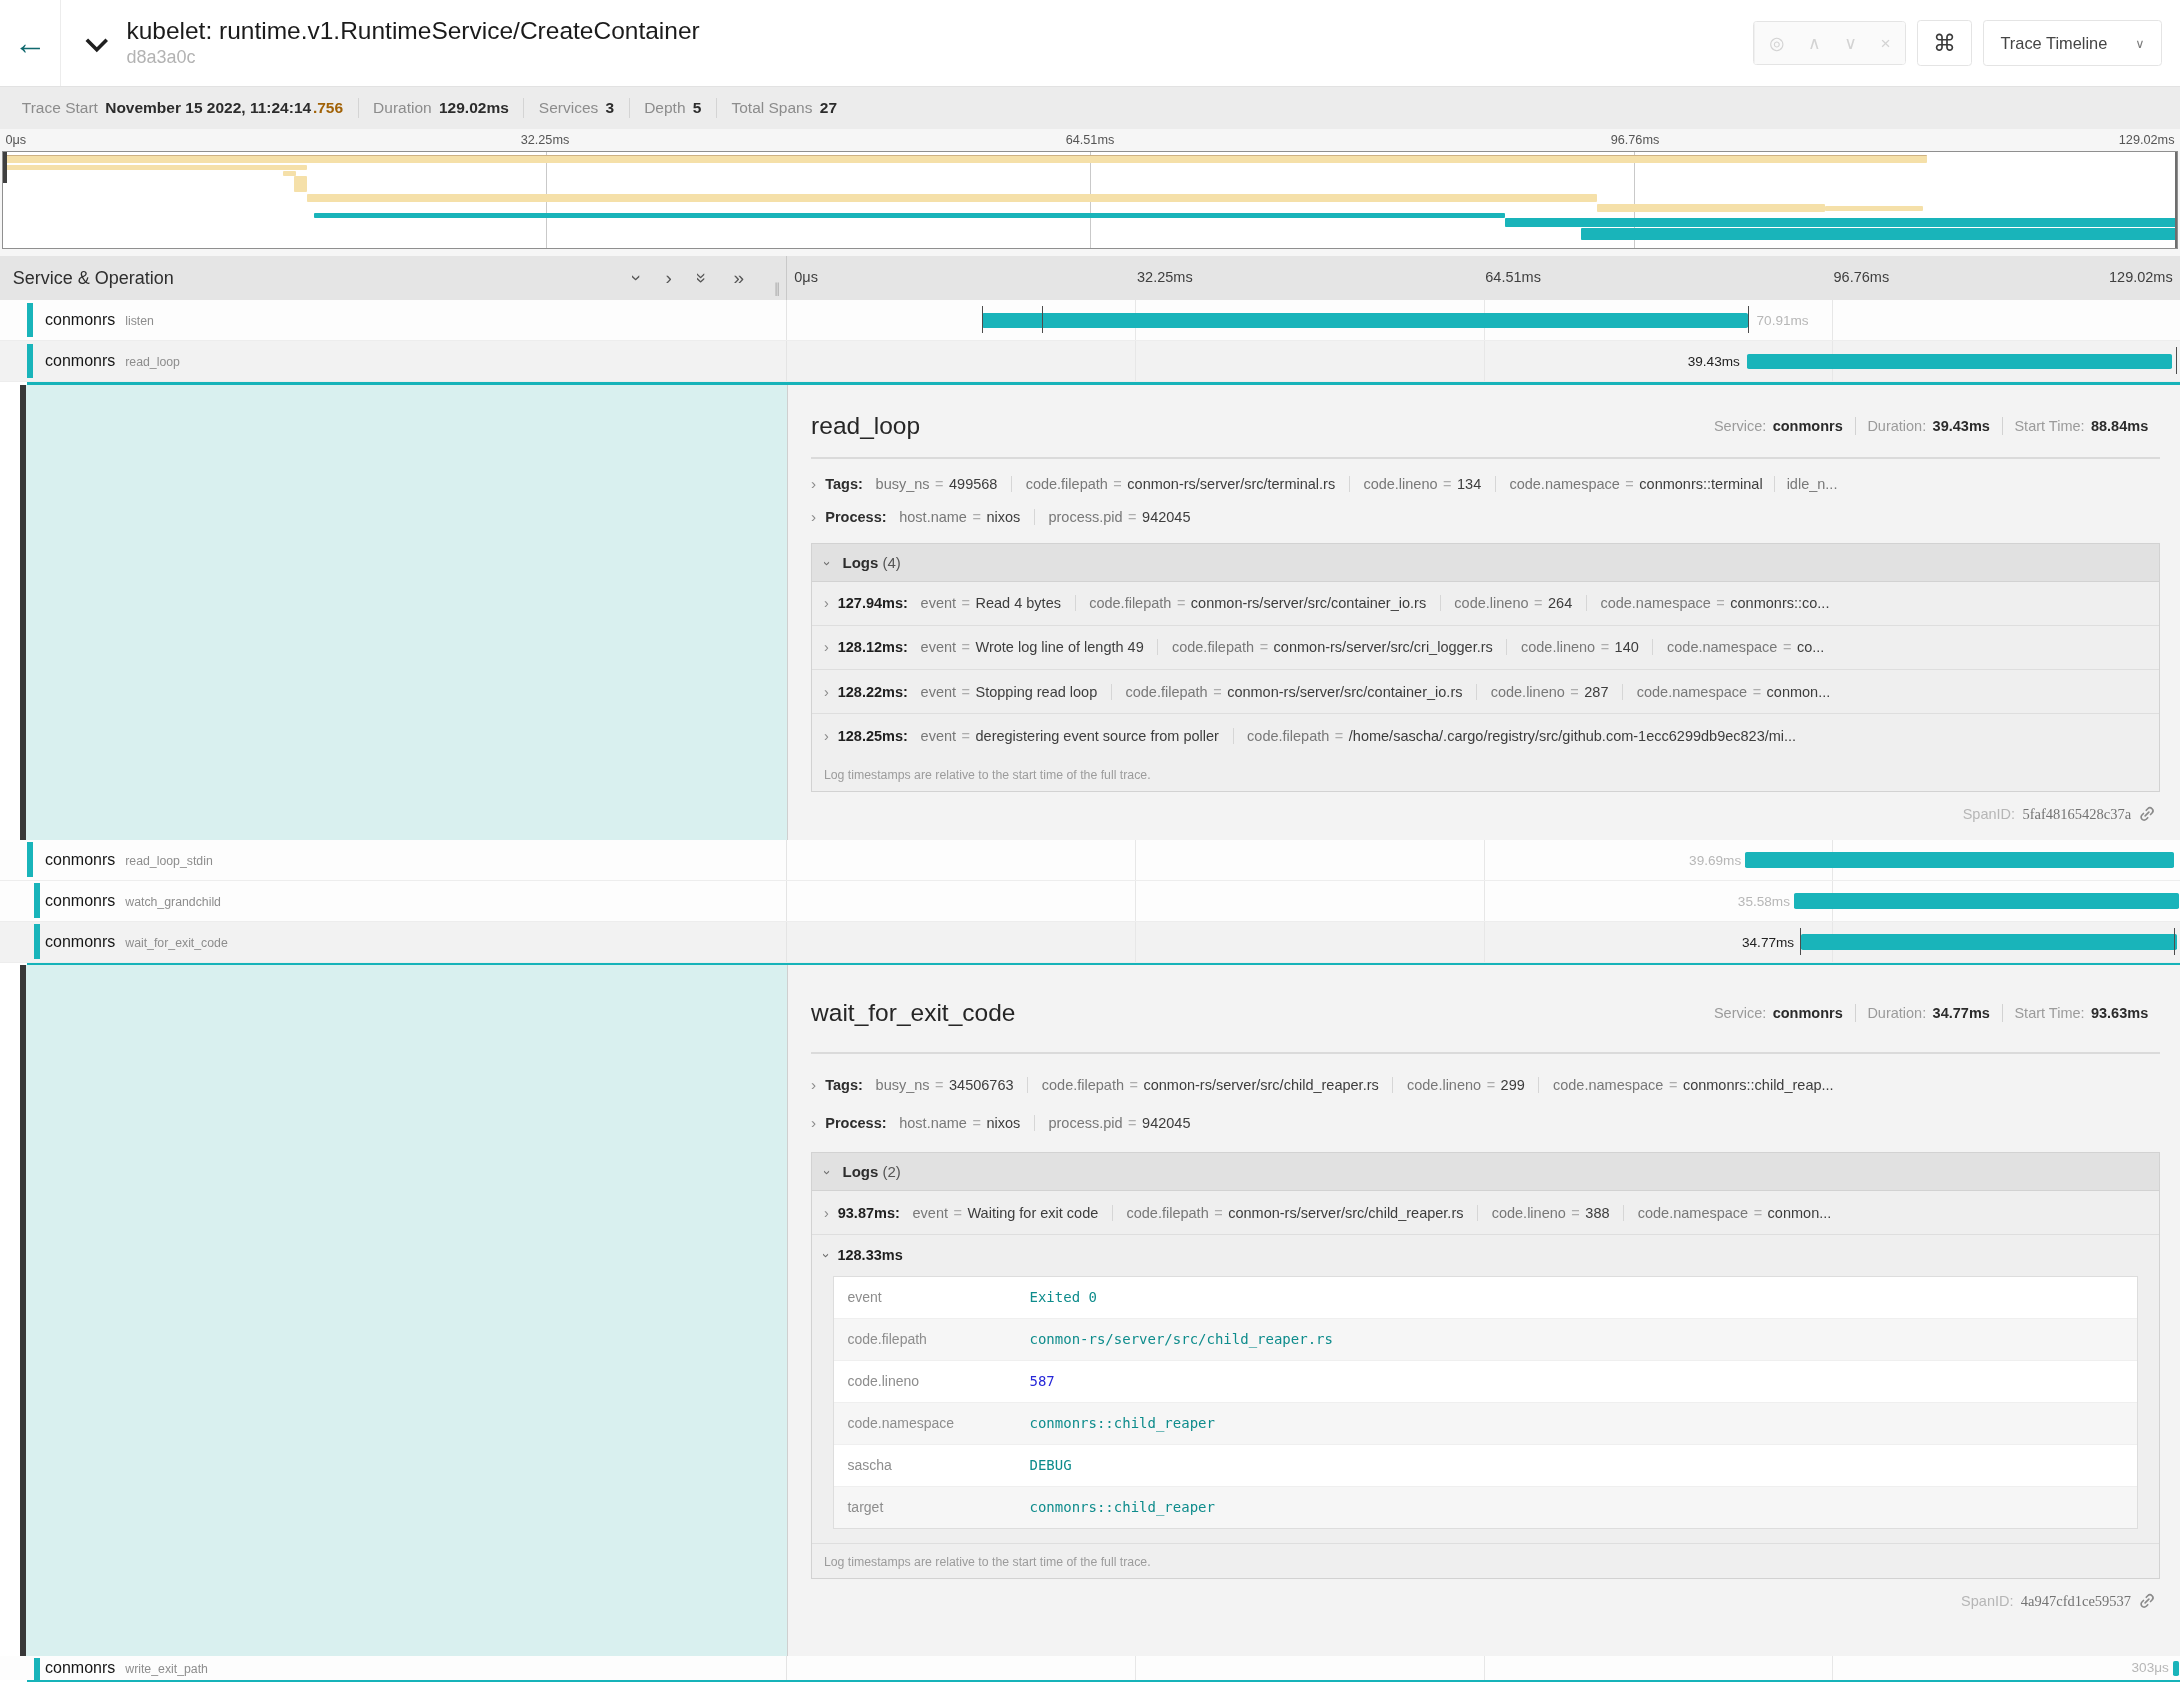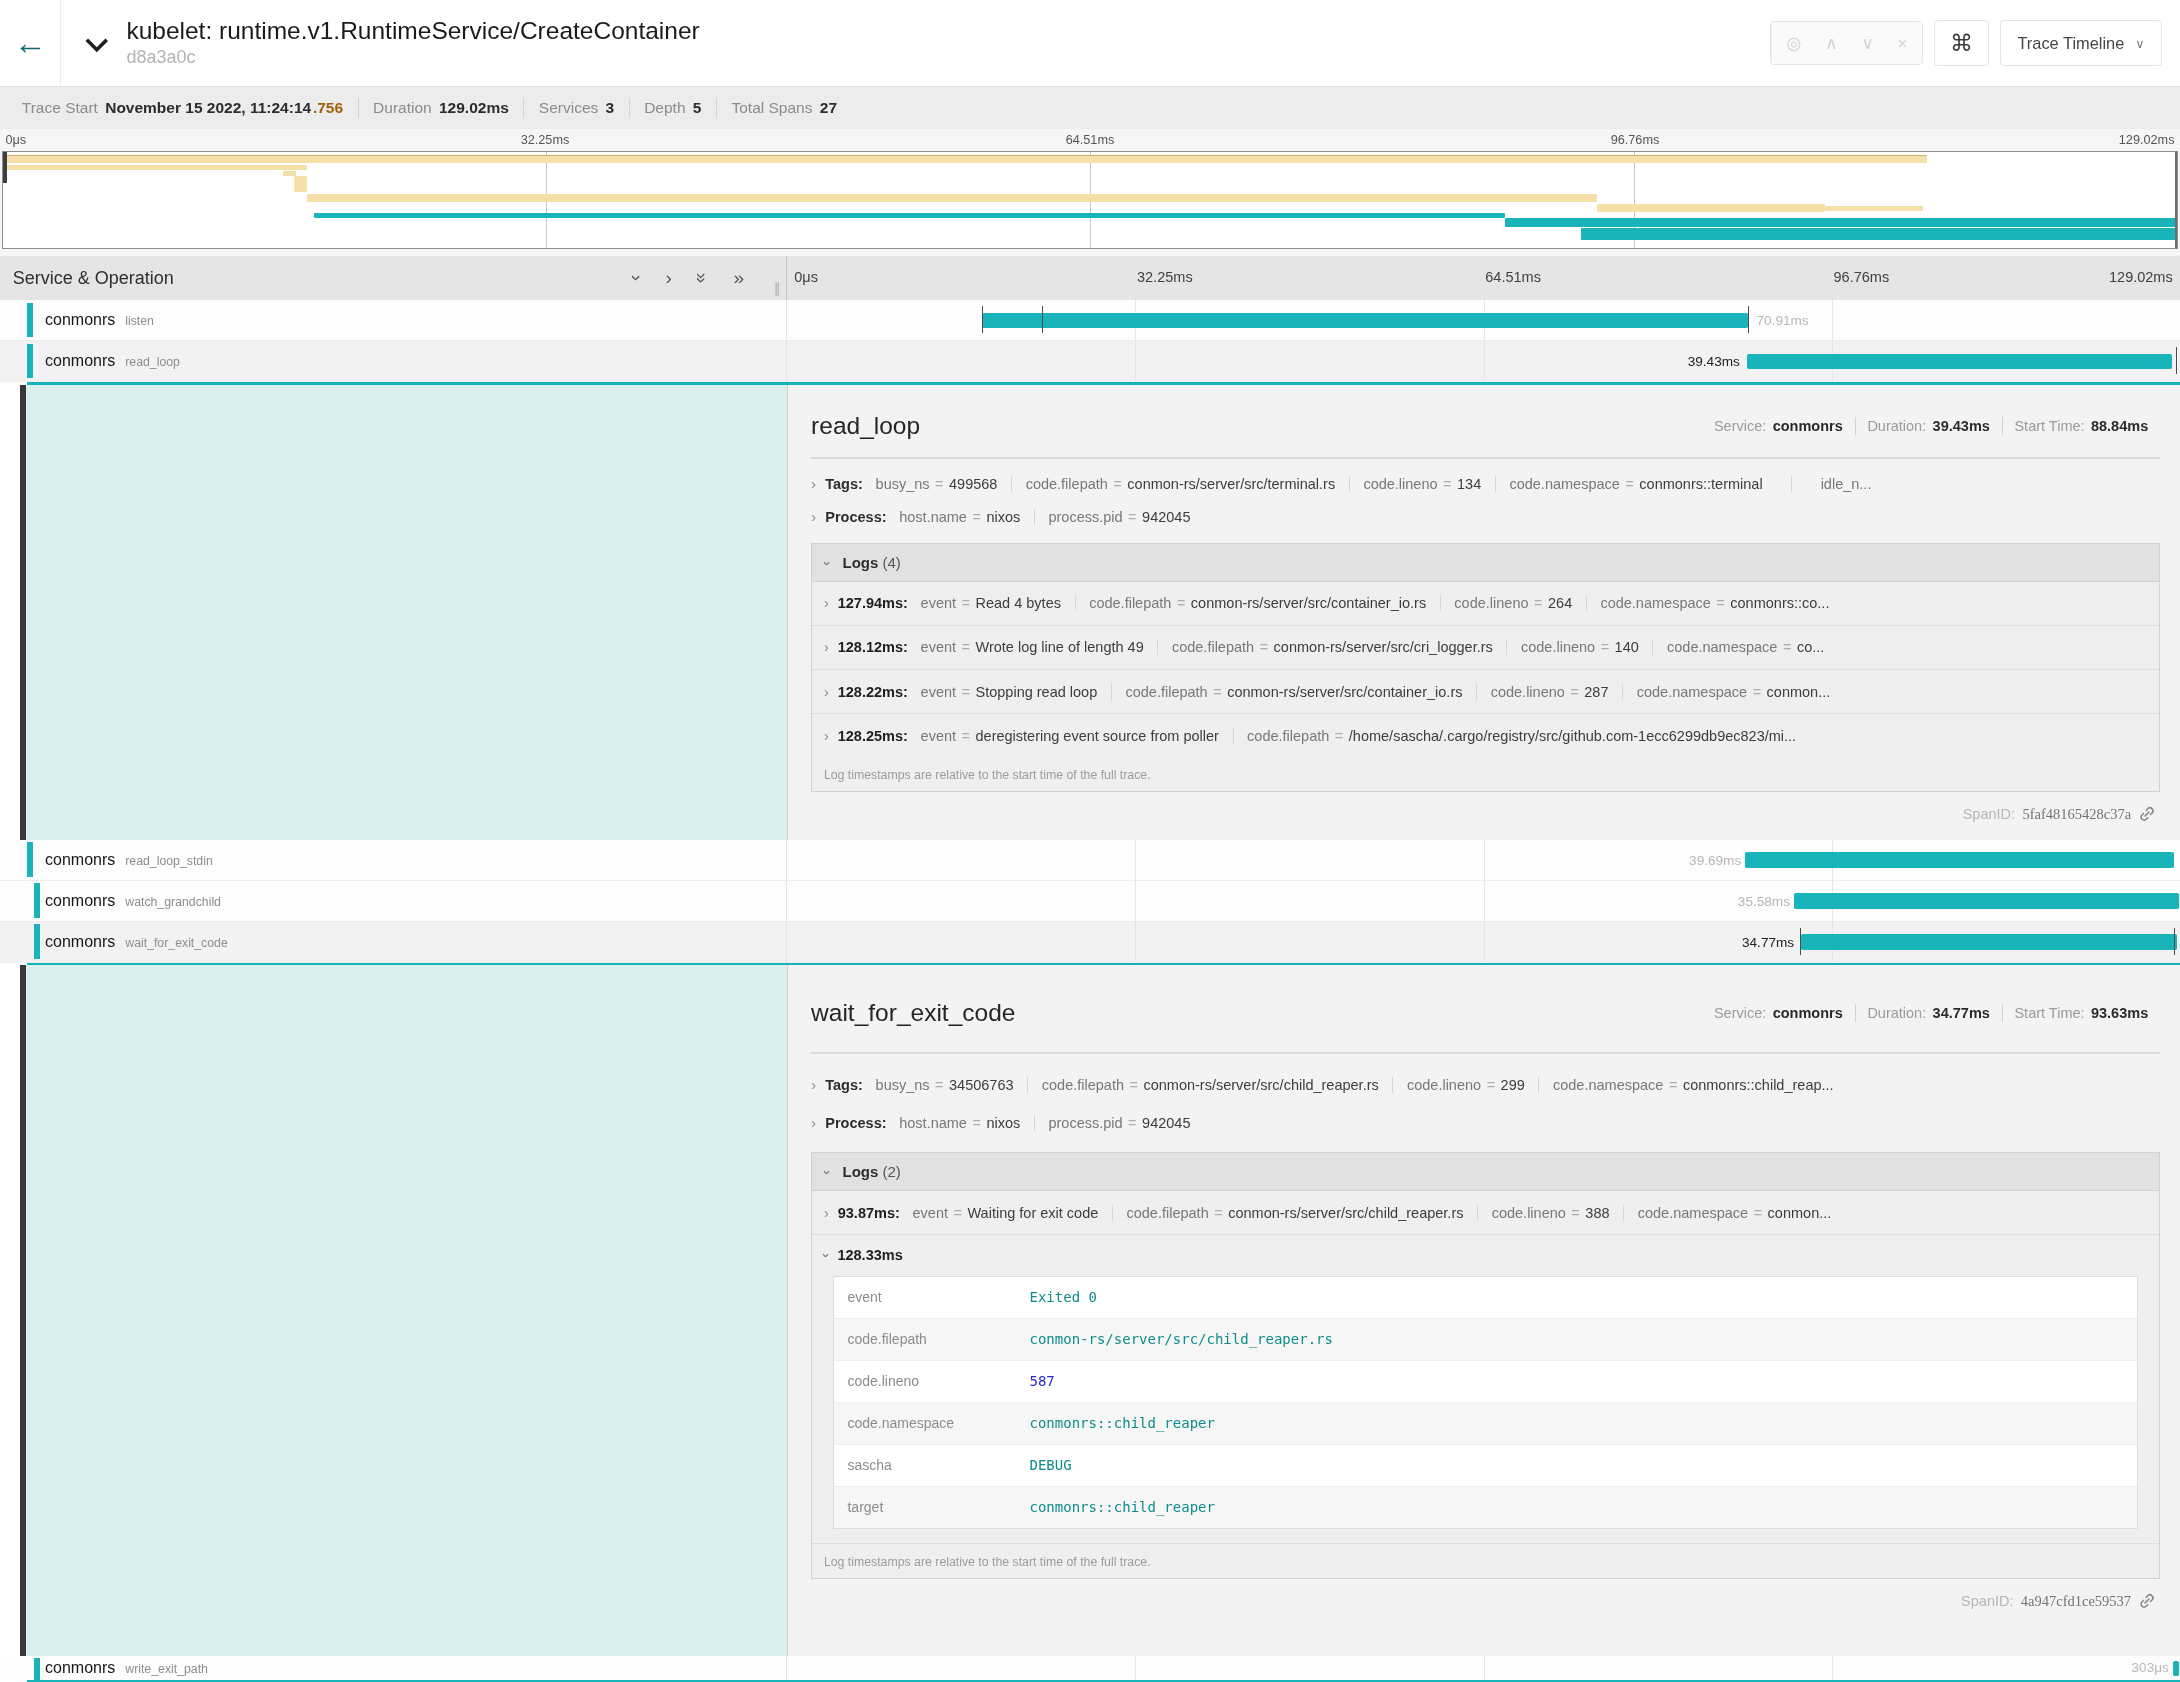--- a/index.html
+++ b/index.html
@@ -13,21 +13,21 @@
   .title-block{margin-left:12.7px;line-height:1.1;}
   .trace-title{font-size:24.5px;color:#1b1b1b;}
   .trace-sub{font-size:18px;color:#b3b3b3;margin-top:2.7px;}
   .header-controls{margin-left:auto;display:flex;align-items:center;gap:11px;padding-right:18px;}
   .find-wrap{display:flex;height:42px;border:0.9px solid #e4e4e4;border-radius:3.6px;overflow:hidden;background:#fff;}
   .find-input{width:455px;border:none;outline:none;padding:0 14.5px;font-size:16.4px;color:#333;font-family:"Liberation Sans",sans-serif;}
   .find-input::placeholder{color:#cdcdcd;}
   .find-icons{display:flex;align-items:center;background:#fafafa;border-left:0.9px solid #f0f0f0;padding:0 14.5px;gap:23.6px;color:#d3d3d3;font-size:17.3px;}
   .find-icons span{cursor:pointer;}
   .cmd-btn{width:53px;height:44px;border:0.9px solid #e4e4e4;border-radius:3.6px;display:flex;align-items:center;justify-content:center;font-size:23px;color:#3a3a3a;background:#fff;cursor:pointer;}
-  .view-btn{height:44px;border:0.9px solid #e4e4e4;border-radius:3.6px;padding:0 16.4px;font-size:16.4px;color:#454545;display:flex;align-items:center;gap:11px;background:#fff;cursor:pointer;}
+  .view-btn{height:44px;border:0.9px solid #e4e4e4;border-radius:3.6px;padding:0 16.4px;font-size:16.4px;color:#454545;display:flex;align-items:center;gap:28px;background:#fff;cursor:pointer;}
   .view-caret{font-size:12.7px;color:#7c7c7c;}
 
   
   .summary{position:absolute;top:87px;left:0;right:0;height:42px;background:#ececec;display:flex;align-items:center;font-size:15.5px;color:#8c8c8c;padding-left:7.3px;}
   .sum-item{display:flex;align-items:center;gap:7.3px;padding:0 14.5px;height:20px;}
   .sum-item + .sum-item{border-left:0.9px solid #d4d4d4;}
   .sum-item b{color:#2c2c2c;font-weight:bold;}
   .sum-item .suffix{color:#a16207;font-weight:bold;}
 
   
@@ -93,21 +93,21 @@
   .d-meta b{color:#2b2b2b;}
   .d-sep{height:1.8px;background:#dadada;margin:7.3px 0 5.5px;}
   .kv-row{display:flex;align-items:center;font-size:14.5px;margin-top:15.5px;color:#7a7a7a;white-space:nowrap;overflow:hidden;}
   .kv-row .chev{color:#8a8a8a;font-size:15.5px;margin-right:9px;cursor:pointer;}
   .kv-row .rowlabel{font-weight:bold;color:#2e2e2e;margin-right:12.7px;}
   .kv{white-space:nowrap;}
   .kv + .kv{border-left:0.9px solid #d6d6d6;padding-left:13.6px;margin-left:13.6px;}
   .kv .k{color:#787878;}
   .kv .eq{color:#adadad;margin:0 5.5px;}
   .kv .v{color:#3d3d3d;}
-  .k-trunc{color:#787878;border-left:0.9px solid #d6d6d6;padding-left:29px;margin-left:28px;}
+  .k-trunc{color:#787878;border-left:0.9px solid #d6d6d6;padding-left:12px;margin-left:11px;}
 
   .logs-box{border:0.9px solid #d2d2d2;background:#efefef;margin-top:16.4px;}
   .logs-head{background:#e1e1e1;padding:10px 12.7px;font-size:15px;color:#2d2d2d;border-bottom:0.9px solid #d2d2d2;cursor:pointer;}
   .logs-head .chev{color:#6e6e6e;margin-right:9px;font-size:13.6px;}
   .logs-head .cnt{font-weight:normal;color:#555;}
   .logs-head b{font-weight:bold;}
   .log-row{padding:13.6px 11.8px;border-bottom:0.9px solid #dedede;display:flex;align-items:center;font-size:14.5px;color:#7a7a7a;white-space:nowrap;overflow:hidden;cursor:pointer;}
   .log-row .chev{color:#8a8a8a;margin-right:9px;font-size:14.5px;}
   .log-row .time{font-weight:bold;color:#1f1f1f;margin-right:12.7px;}
   .log-footer{padding:11px 11.8px 9px;font-size:12.3px;color:#9c9c9c;}

